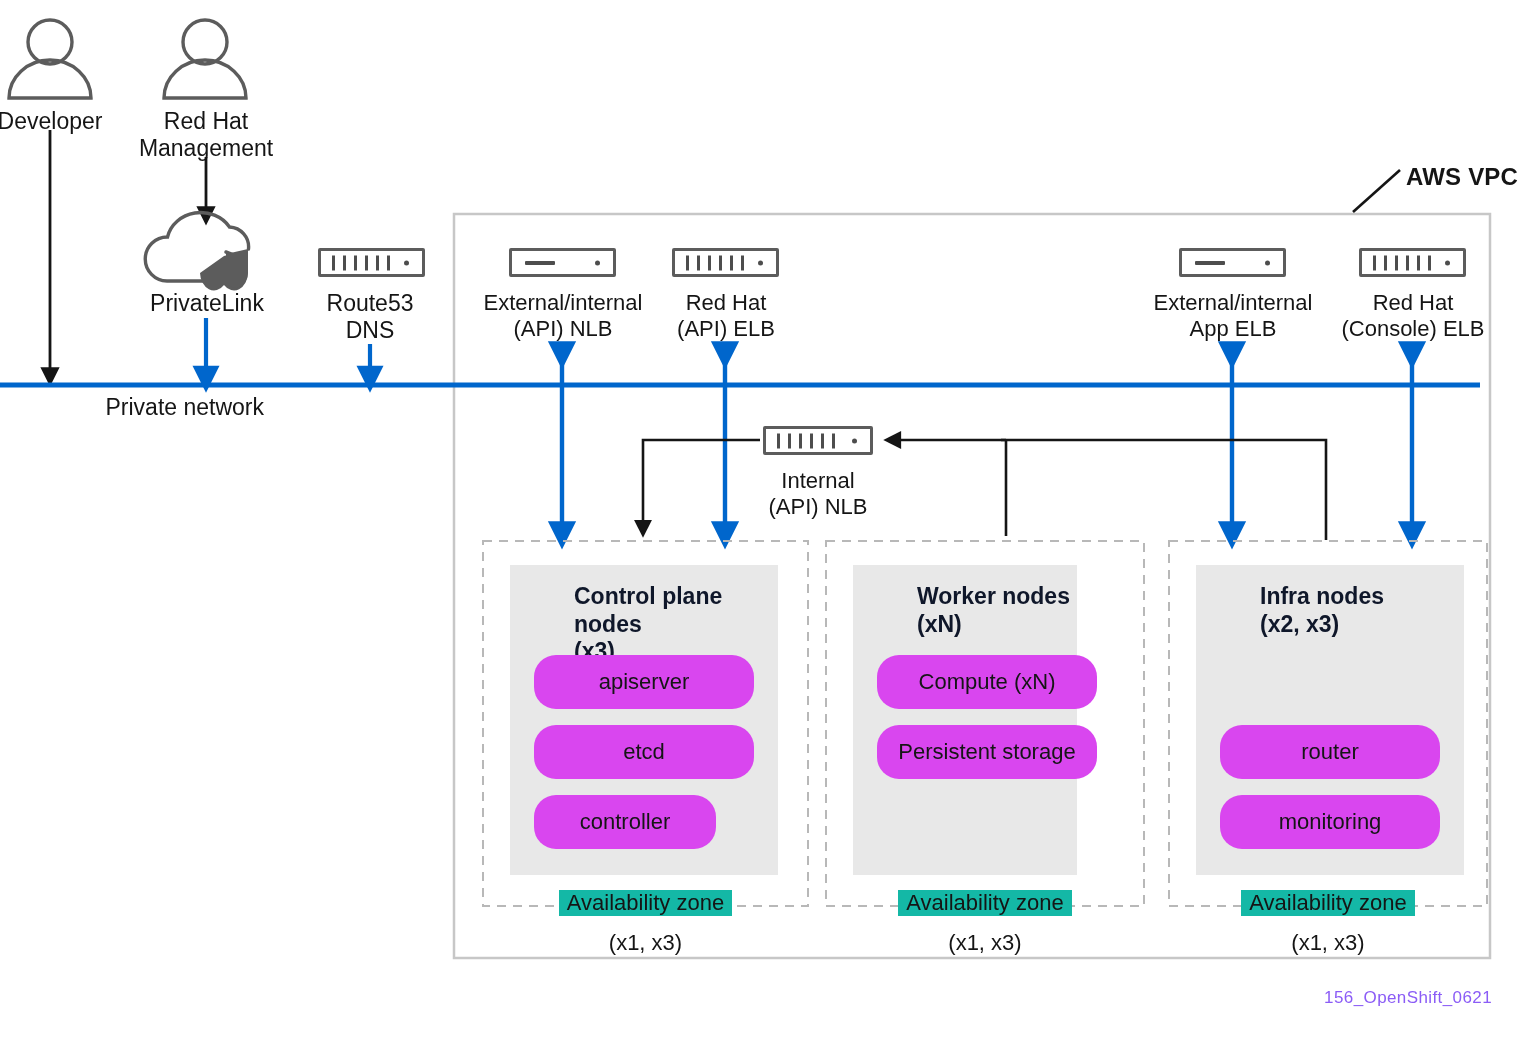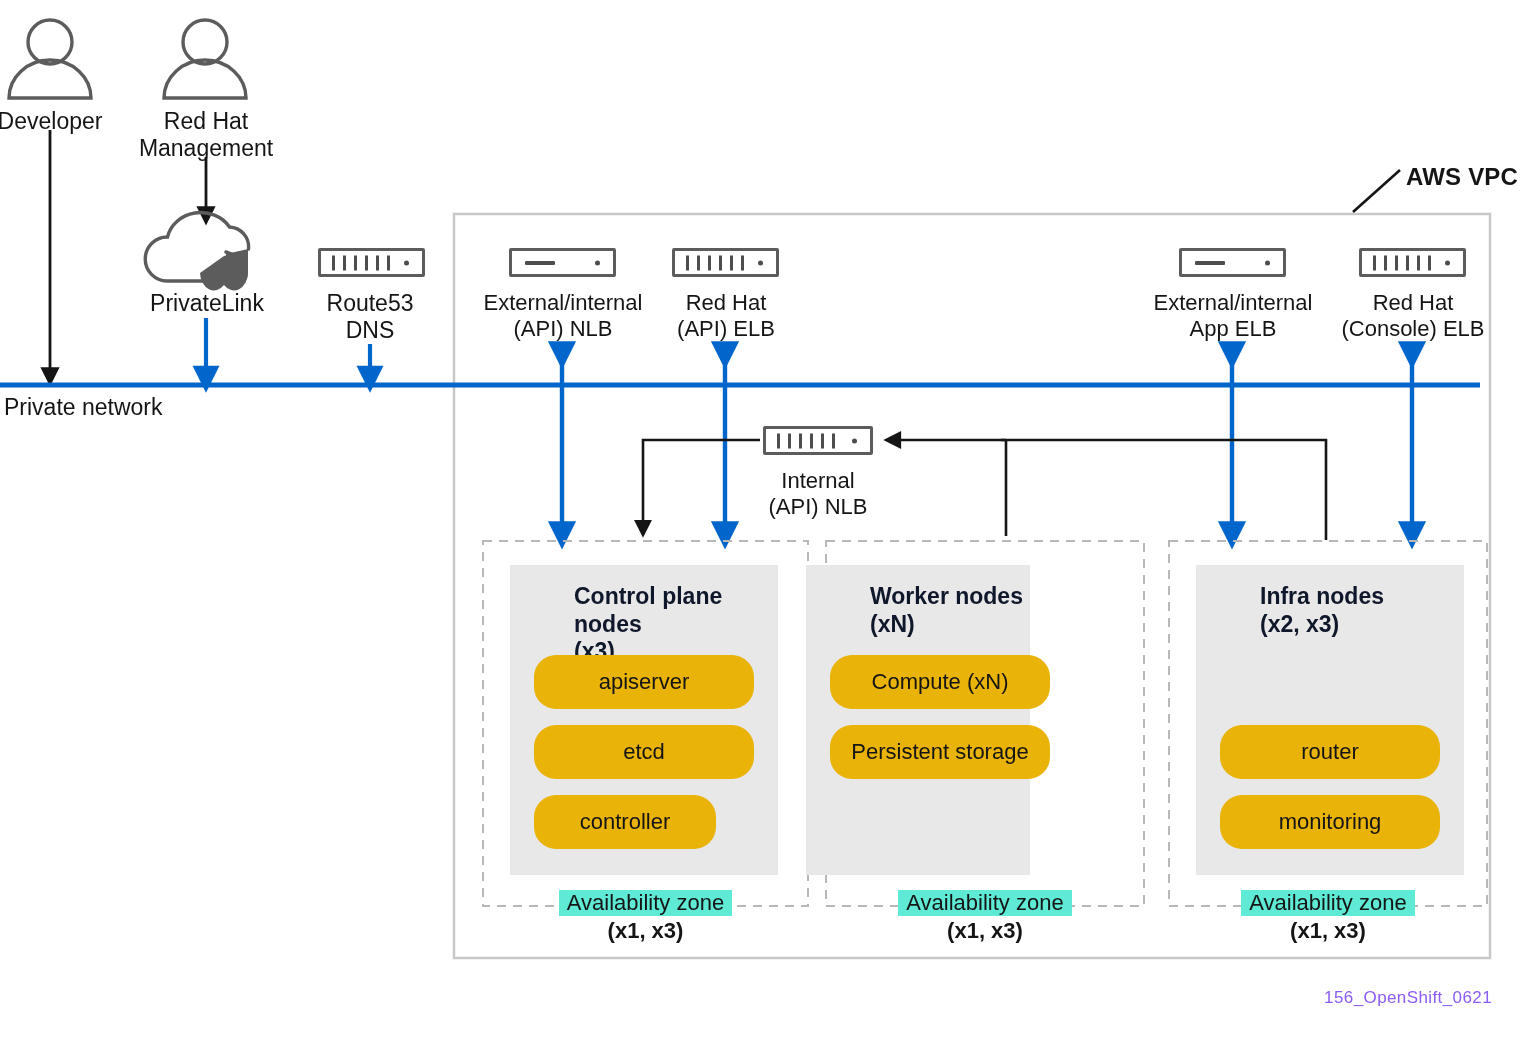--- a/index.html
+++ b/index.html
@@ -3,35 +3,35 @@
 <meta charset="utf-8">
 <style>
   html,body{margin:0;padding:0;background:#ffffff;}
   body{font-family:"Liberation Sans","DejaVu Sans",sans-serif;}
   #stage{position:relative;width:1520px;height:1040px;background:#ffffff;overflow:hidden;}
   #stage svg.layer{position:absolute;left:0;top:0;width:1520px;height:1040px;pointer-events:none;}
 
   .lbl{position:absolute;text-align:center;color:#151515;line-height:1.16;white-space:pre-line;}
   .lbl.actor{font-size:23px;}
   .lbl.node{font-size:22px;}
-  .lbl.leftline{font-size:23px;text-align:left;}
+  .lbl.leftline{font-size:23px;text-align:right;}
   .lbl.vpc{font-size:24px;font-weight:bold;letter-spacing:.2px;text-align:left;}
 
   .devbox{position:absolute;box-sizing:border-box;border:3px solid #5c5c5c;background:#ffffff;border-radius:2px;}
   .devbox .bars{position:absolute;left:11px;top:50%;transform:translateY(-50%);display:flex;gap:8px;}
   .devbox .bars i{display:block;width:3px;height:15px;background:#4d4d4d;}
   .devbox .dash{position:absolute;left:13px;top:50%;transform:translateY(-50%);width:30px;height:4px;background:#4d4d4d;border-radius:1px;}
   .devbox .dot{position:absolute;right:13px;top:50%;transform:translateY(-50%);width:5px;height:5px;background:#4d4d4d;border-radius:50%;}
   .greybox{position:absolute;box-sizing:border-box;background:#e8e8e8;}
   .greybox .title{position:absolute;left:24px;top:18px;font-size:23px;font-weight:bold;color:#0f172a;line-height:1.2;white-space:pre-line;margin-left:40px;}
-  .svcbox{position:absolute;left:24px;box-sizing:border-box;background:#eab308;display:flex;align-items:center;justify-content:center;font-size:22px;color:#151515;border-radius:22px;}
+  .svcbox{position:absolute;left:24px;box-sizing:border-box;background:#d946ef;display:flex;align-items:center;justify-content:center;font-size:22px;color:#151515;border-radius:22px;}
 
   .azlabel{position:absolute;text-align:center;font-size:22px;color:#151515;line-height:1.2;}
-  .azlabel .l1{background:#5eead4;padding:0 8px;display:inline-block;}
-  .azlabel .l2{display:block;margin-top:2px;font-weight:bold;}
+  .azlabel .l1{background:#14b8a6;padding:0 8px;display:inline-block;}
+  .azlabel .l2{display:block;margin-top:14px;}
 
   .watermark{position:absolute;right:28px;top:988px;font-size:17px;color:#8b5cf6;letter-spacing:.4px;}
 </style>
 </head>
 <body>
 
 <div id="stage">
 
   <svg class="layer" viewBox="0 0 1520 1040">
     <defs>
@@ -180,21 +180,21 @@
 (x3)</div>
     <div class="svcbox" style="top:90px;width:220px;height:54px;">apiserver</div>
     <div class="svcbox" style="top:160px;width:220px;height:54px;">etcd</div>
     <div class="svcbox" style="top:230px;width:182px;height:54px;">controller</div>
   </div>
   <div class="azlabel" style="left:483px;top:890px;width:325px;">
     <span class="l1">Availability zone</span>
     <span class="l2">(x1, x3)</span>
   </div>
 
-  <div class="greybox" style="left:806px;top:565px;width:224px;height:310px;">
+  <div class="greybox" style="left:853px;top:565px;width:224px;height:310px;">
     <div class="title">Worker nodes
 (xN)</div>
     <div class="svcbox" style="top:160px;width:220px;height:54px;">Persistent storage</div>
     <div class="svcbox" style="top:90px;width:220px;height:54px;">Compute (xN)</div>
   </div>
   <div class="azlabel" style="left:826px;top:890px;width:318px;">
     <span class="l1">Availability zone</span>
     <span class="l2">(x1, x3)</span>
   </div>
 

